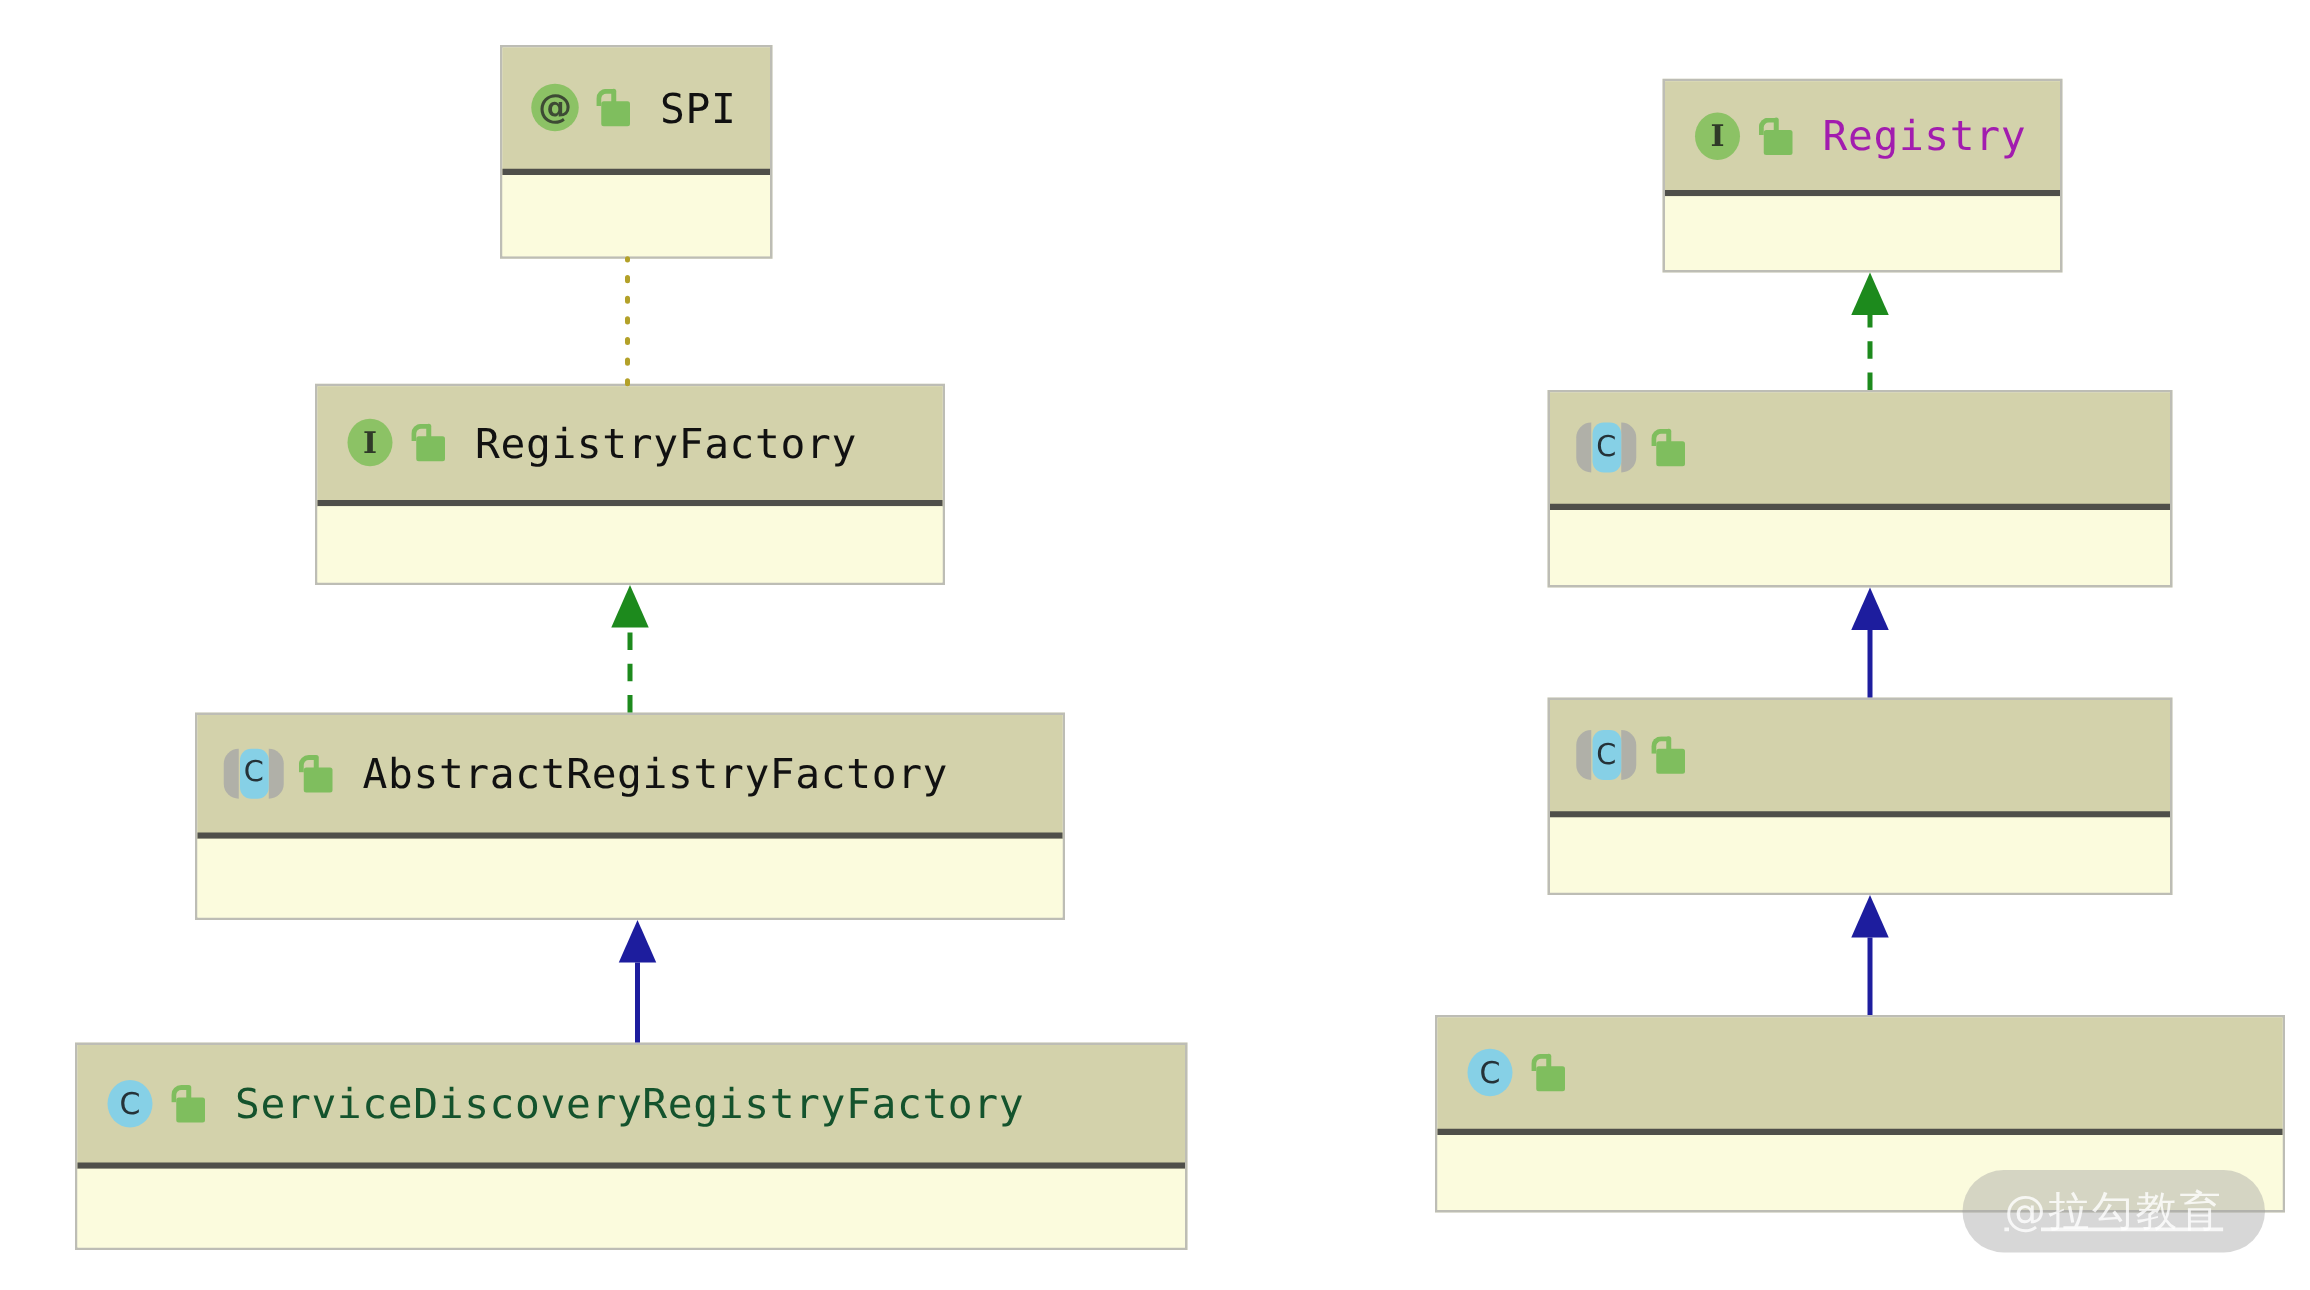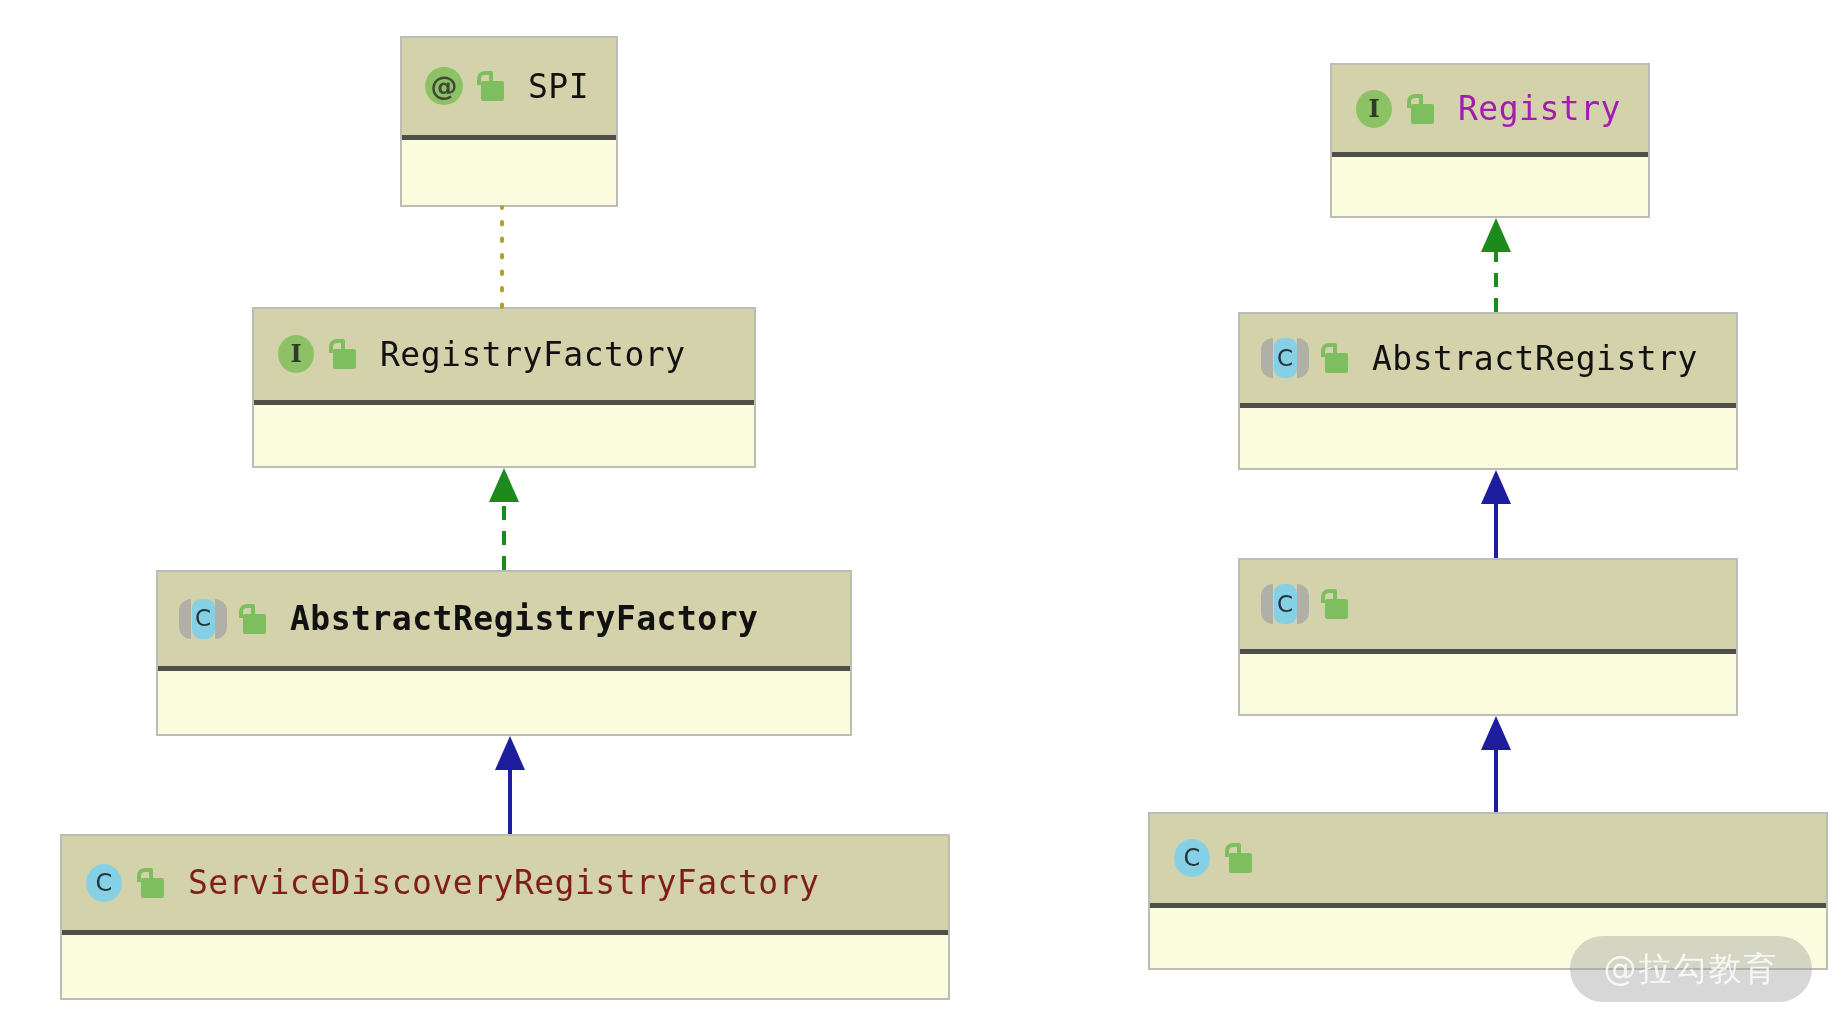--- a/index.html
+++ b/index.html
@@ -188,20 +188,21 @@
     align-items: center;
     justify-content: center;
     background: rgba(160,160,160,0.42);
     border-radius: 34px;
     color: rgba(255,255,255,0.80);
     font-family: "DejaVu Sans", "Liberation Sans", sans-serif;
     font-size: 33px;
     letter-spacing: 2px;
     white-space: nowrap;
     user-select: none;
+    text-decoration: underline;
   }
 </style>
 </head>
 <body style="background: rgb(255, 255, 255);">
 
 <div id="canvas">
     <div class="uml-class" style="left: 400px; top: 36px; width: 218px; height: 171px; border-color: rgb(189, 189, 181);">
       <div class="uml-header" style="background: rgb(211, 210, 171); border-bottom-color: rgb(79, 79, 74);">
         <span class="stereo annotation">
           <span class="disc">
@@ -237,36 +238,36 @@
           <span class="bracket left"></span>
           <span class="bracket right"></span>
           <span class="disc">
             <span class="glyph">C</span>
           </span>
         </span>
         <span class="padlock">
           <span class="shackle"></span>
           <span class="body"></span>
         </span>
-        <span class="uml-title" style="color: rgb(17, 17, 17); font-weight: bold;">AbstractRegistryFactory</span>
+        <span class="uml-title" style="color: rgb(17, 17, 17);">AbstractRegistryFactory</span>
       </div>
       <div class="uml-body" style="background: rgb(251, 251, 221);"></div>
     </div>
     <div class="uml-class" style="left: 60px; top: 834px; width: 890px; height: 166px; border-color: rgb(189, 189, 181);">
       <div class="uml-header" style="background: rgb(211, 210, 171); border-bottom-color: rgb(79, 79, 74);">
         <span class="stereo clazz">
           <span class="disc">
             <span class="glyph">C</span>
           </span>
         </span>
         <span class="padlock">
           <span class="shackle"></span>
           <span class="body"></span>
         </span>
-        <span class="uml-title" style="color: #7f1d1d;">ServiceDiscoveryRegistryFactory</span>
+        <span class="uml-title" style="color: #14532d;">ServiceDiscoveryRegistryFactory</span>
       </div>
       <div class="uml-body" style="background: rgb(251, 251, 221);"></div>
     </div>
     <div class="uml-class" style="left: 1330px; top: 63px; width: 320px; height: 155px; border-color: rgb(189, 189, 181);">
       <div class="uml-header" style="background: rgb(211, 210, 171); border-bottom-color: rgb(79, 79, 74);">
         <span class="stereo interface">
           <span class="disc">
             <span class="glyph">I</span>
           </span>
         </span>
@@ -284,21 +285,20 @@
           <span class="bracket left"></span>
           <span class="bracket right"></span>
           <span class="disc">
             <span class="glyph">C</span>
           </span>
         </span>
         <span class="padlock">
           <span class="shackle"></span>
           <span class="body"></span>
         </span>
-        <span class="uml-title" style="color: rgb(17, 17, 17);">AbstractRegistry</span>
       </div>
       <div class="uml-body" style="background: rgb(251, 251, 221);"></div>
     </div>
     <div class="uml-class" style="left: 1238px; top: 558px; width: 500px; height: 158px; border-color: rgb(189, 189, 181);">
       <div class="uml-header" style="background: rgb(211, 210, 171); border-bottom-color: rgb(79, 79, 74);">
         <span class="stereo abstract">
           <span class="bracket left"></span>
           <span class="bracket right"></span>
           <span class="disc">
             <span class="glyph">C</span>

